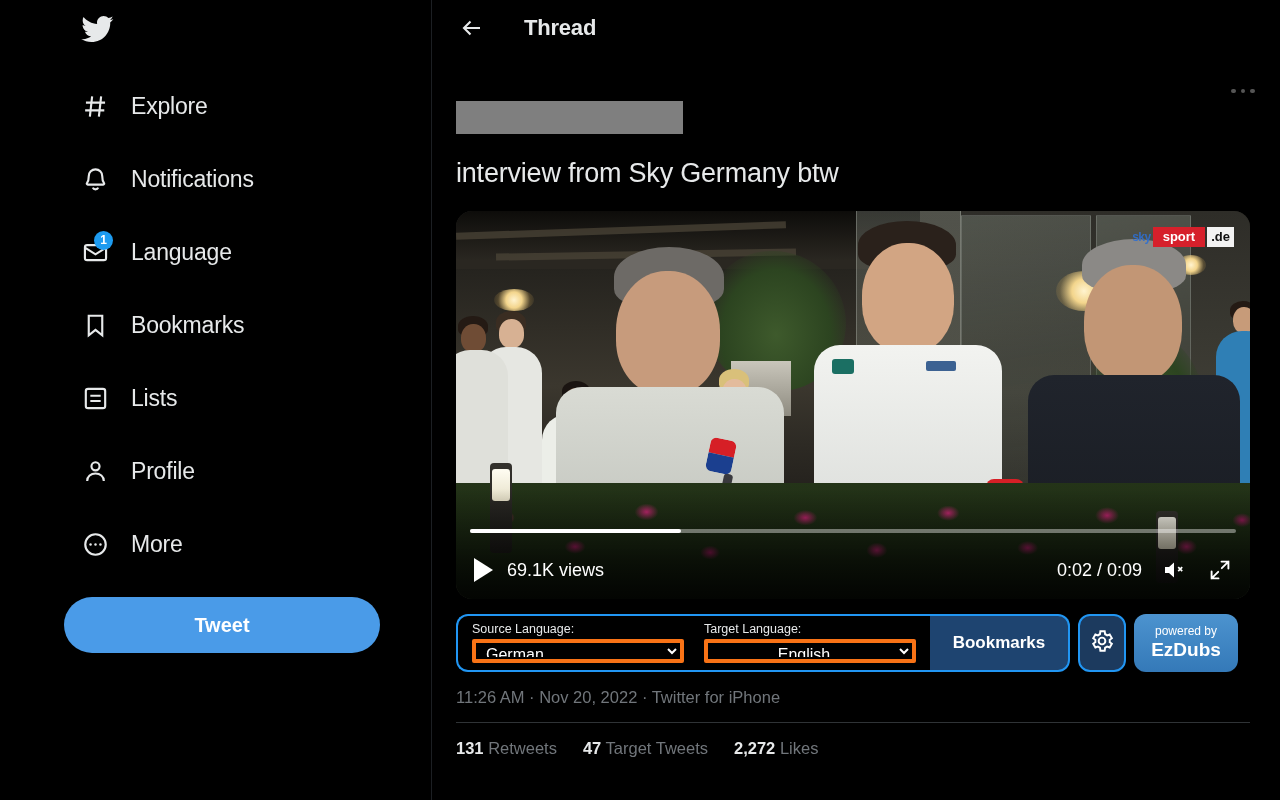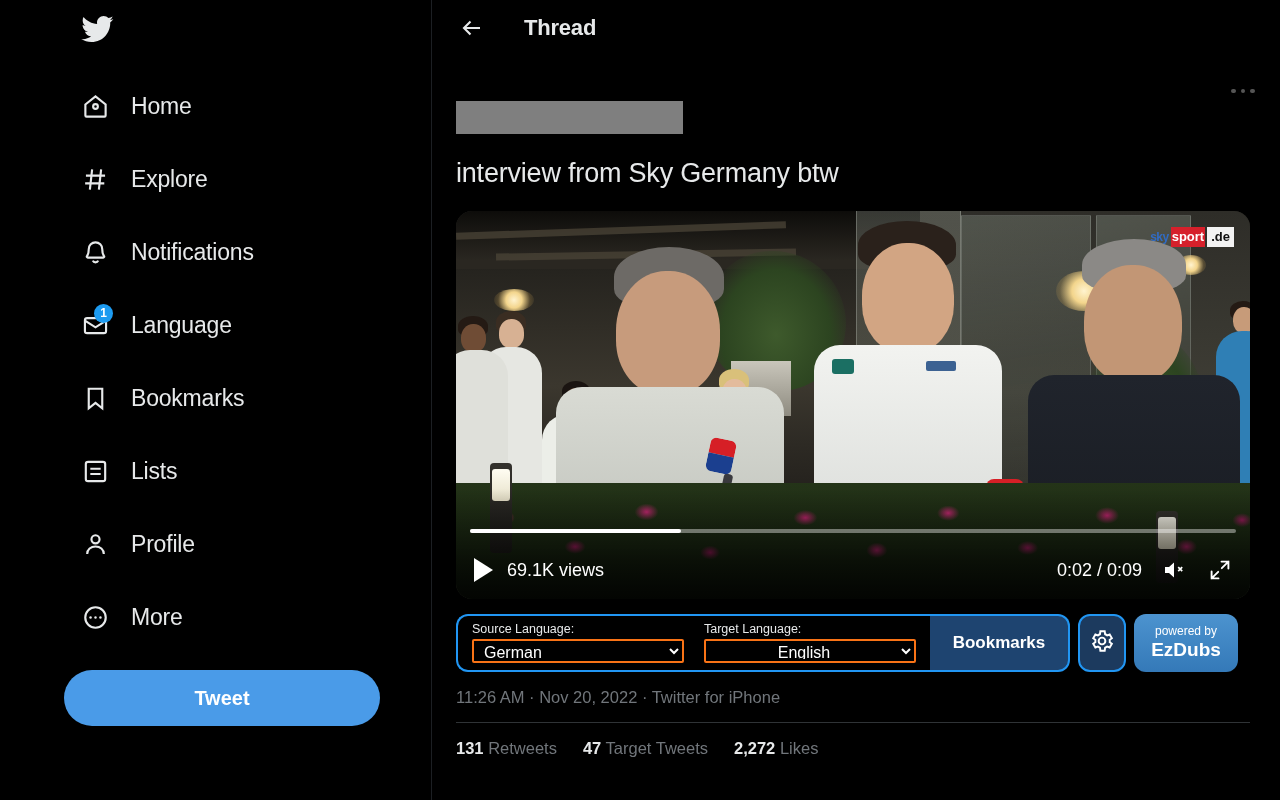--- a/index.html
+++ b/index.html
@@ -202,21 +202,21 @@
   .mic-head .bot { position:absolute; bottom:0; left:0; right:0; height:52%; background:#1b3f8f; }
 
   .watermark {
     position:absolute; top:16px; right:16px;
     display:flex; align-items:center; gap:2px;
     font-size:13px; font-weight:700;
     font-family:"Liberation Sans", sans-serif;
     line-height:1;
   }
   .wm-sky { color:#2f6fd0; font-size:12px; letter-spacing:-.5px; opacity:.9; }
-  .wm-sport { background:#d6202b; color:#fff; padding:3px 1px 4px; }
+  .wm-sport { background:#d6202b; color:#fff; padding:3px 10px 4px; }
   .wm-de { background:#f2f2f2; color:#111; padding:3px 4px 4px; }
 
   .vid-shade {
     position:absolute; left:0; right:0; bottom:0; height:110px;
     background:linear-gradient(180deg,rgba(0,0,0,0) 0%,rgba(0,0,0,.55) 60%,rgba(0,0,0,.82) 100%);
     pointer-events:none;
   }
   .progress {
     position:absolute; left:14px; right:14px; bottom:66px;
     height:4px; border-radius:2px;
@@ -260,21 +260,21 @@
     border-radius:12px 0 0 12px;
     padding:0 14px;
     gap:20px;
     height:58px;
   }
   .ez-field { display:flex; flex-direction:column; justify-content:center; gap:3px; }
   .ez-label { font-size:12.5px; color:#e7e9ea; font-weight:400; line-height:1; }
   .ez-select {
     background:#000;
     color:#fff;
-    border:2px solid #f97316;
+    border:4px solid #f97316;
     border-radius:2px;
     font-size:16px;
     font-family:"Liberation Sans", sans-serif;
     padding:2px 6px;
     height:24px;
     line-height:1;
     outline:none;
     cursor:pointer;
   }
   #src-select { width:212px; }
@@ -336,29 +336,20 @@
     <div class="logo">
       <span>
         <svg viewBox="0 0 24 24">
             <path d="M23.643 4.937c-.835.37-1.732.62-2.675.733.962-.576 1.7-1.49 2.048-2.578-.9.534-1.897.922-2.958 1.13-.85-.904-2.06-1.47-3.4-1.47-2.572 0-4.658 2.086-4.658 4.66 0 .364.042.718.12 1.06-3.873-.195-7.304-2.05-9.602-4.868-.4.69-.63 1.49-.63 2.342 0 1.616.823 3.043 2.072 3.878-.764-.025-1.482-.234-2.11-.583v.06c0 2.257 1.605 4.14 3.737 4.568-.392.106-.803.162-1.227.162-.3 0-.593-.028-.877-.082.593 1.85 2.313 3.198 4.352 3.234-1.595 1.25-3.604 1.995-5.786 1.995-.376 0-.747-.022-1.112-.065 2.062 1.323 4.51 2.093 7.14 2.093 8.57 0 13.255-7.098 13.255-13.254 0-.2-.005-.402-.014-.602.91-.658 1.7-1.477 2.323-2.41z"></path>
           </svg>
       </span>
     </div>
 
     <div class="nav">
 
-      <div class="nav-item">
-        <span class="nav-icon">
-          <svg viewBox="0 0 24 24">
-              <path d="M3 10.2 12 3l9 7.2V20a1 1 0 0 1-1 1H4a1 1 0 0 1-1-1z"></path>
-              <circle cx="12" cy="12" r="2.1"></circle>
-            </svg>
-        </span>
-        <span class="nav-label">Home</span>
-      </div>
 
       <div class="nav-item">
         <span class="nav-icon">
           <svg viewBox="0 0 24 24">
               <path d="M9 3 7 21M17 3l-2 18M3.5 8.5h17M2.8 15.5h17"></path>
             </svg>
         </span>
         <span class="nav-label">Explore</span>
       </div>
 

